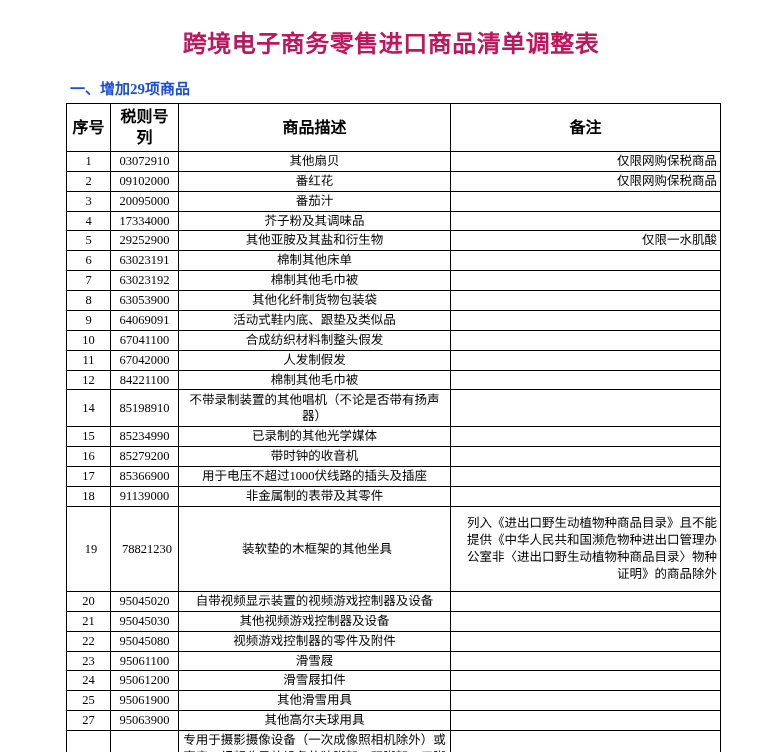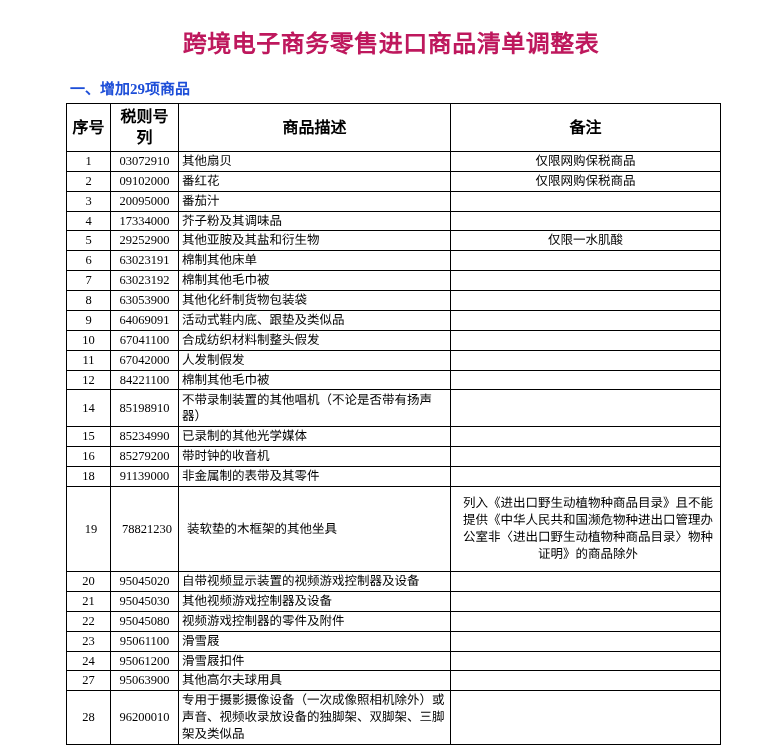--- a/index.html
+++ b/index.html
@@ -76,24 +76,24 @@
     font-family: "Liberation Serif", "DejaVu Serif", serif;
   }
   td.code {
     text-align: center;
     letter-spacing: 0px;
     white-space: nowrap;
     font-family: "Liberation Serif", "DejaVu Serif", serif;
     margin-top: 32px;
   }
   td.desc {
-    text-align: left;
+    text-align: center;
   }
   td.note {
-    text-align: center;
+    text-align: right;
   }
   tr.r-normal td { height: 16px; }
   tr.r-two   td { height: 34px; }
   tr.r-tall  td { height: 82px; padding-left: 8px; }
 </style>
 </head>
 <body>
 
 <div class="page">
 
@@ -202,20 +202,26 @@
             <td class="desc">已录制的其他光学媒体</td>
             <td class="note"></td>
           </tr>
           <tr class="r-normal">
             <td class="seq">16</td>
             <td class="code">85279200</td>
             <td class="desc">带时钟的收音机</td>
             <td class="note"></td>
           </tr>
           <tr class="r-normal">
+            <td class="seq">17</td>
+            <td class="code">85366900</td>
+            <td class="desc">用于电压不超过1000伏线路的插头及插座</td>
+            <td class="note"></td>
+          </tr>
+          <tr class="r-normal">
             <td class="seq">18</td>
             <td class="code">91139000</td>
             <td class="desc">非金属制的表带及其零件</td>
             <td class="note"></td>
           </tr>
           <tr class="r-tall">
             <td class="seq">19</td>
             <td class="code">78821230</td>
             <td class="desc">装软垫的木框架的其他坐具</td>
             <td class="note">列入《进出口野生动植物种商品目录》且不能提供《中华人民共和国濒危物种进出口管理办公室非〈进出口野生动植物种商品目录〉物种证明》的商品除外</td>
@@ -244,20 +250,26 @@
             <td class="desc">滑雪屐</td>
             <td class="note"></td>
           </tr>
           <tr class="r-normal">
             <td class="seq">24</td>
             <td class="code">95061200</td>
             <td class="desc">滑雪屐扣件</td>
             <td class="note"></td>
           </tr>
           <tr class="r-normal">
+            <td class="seq">25</td>
+            <td class="code">95061900</td>
+            <td class="desc">其他滑雪用具</td>
+            <td class="note"></td>
+          </tr>
+          <tr class="r-normal">
             <td class="seq">27</td>
             <td class="code">95063900</td>
             <td class="desc">其他高尔夫球用具</td>
             <td class="note"></td>
           </tr>
           <tr class="r-two">
             <td class="seq">28</td>
             <td class="code">96200010</td>
             <td class="desc">专用于摄影摄像设备（一次成像照相机除外）或声音、视频收录放设备的独脚架、双脚架、三脚架及类似品</td>
             <td class="note"></td>

